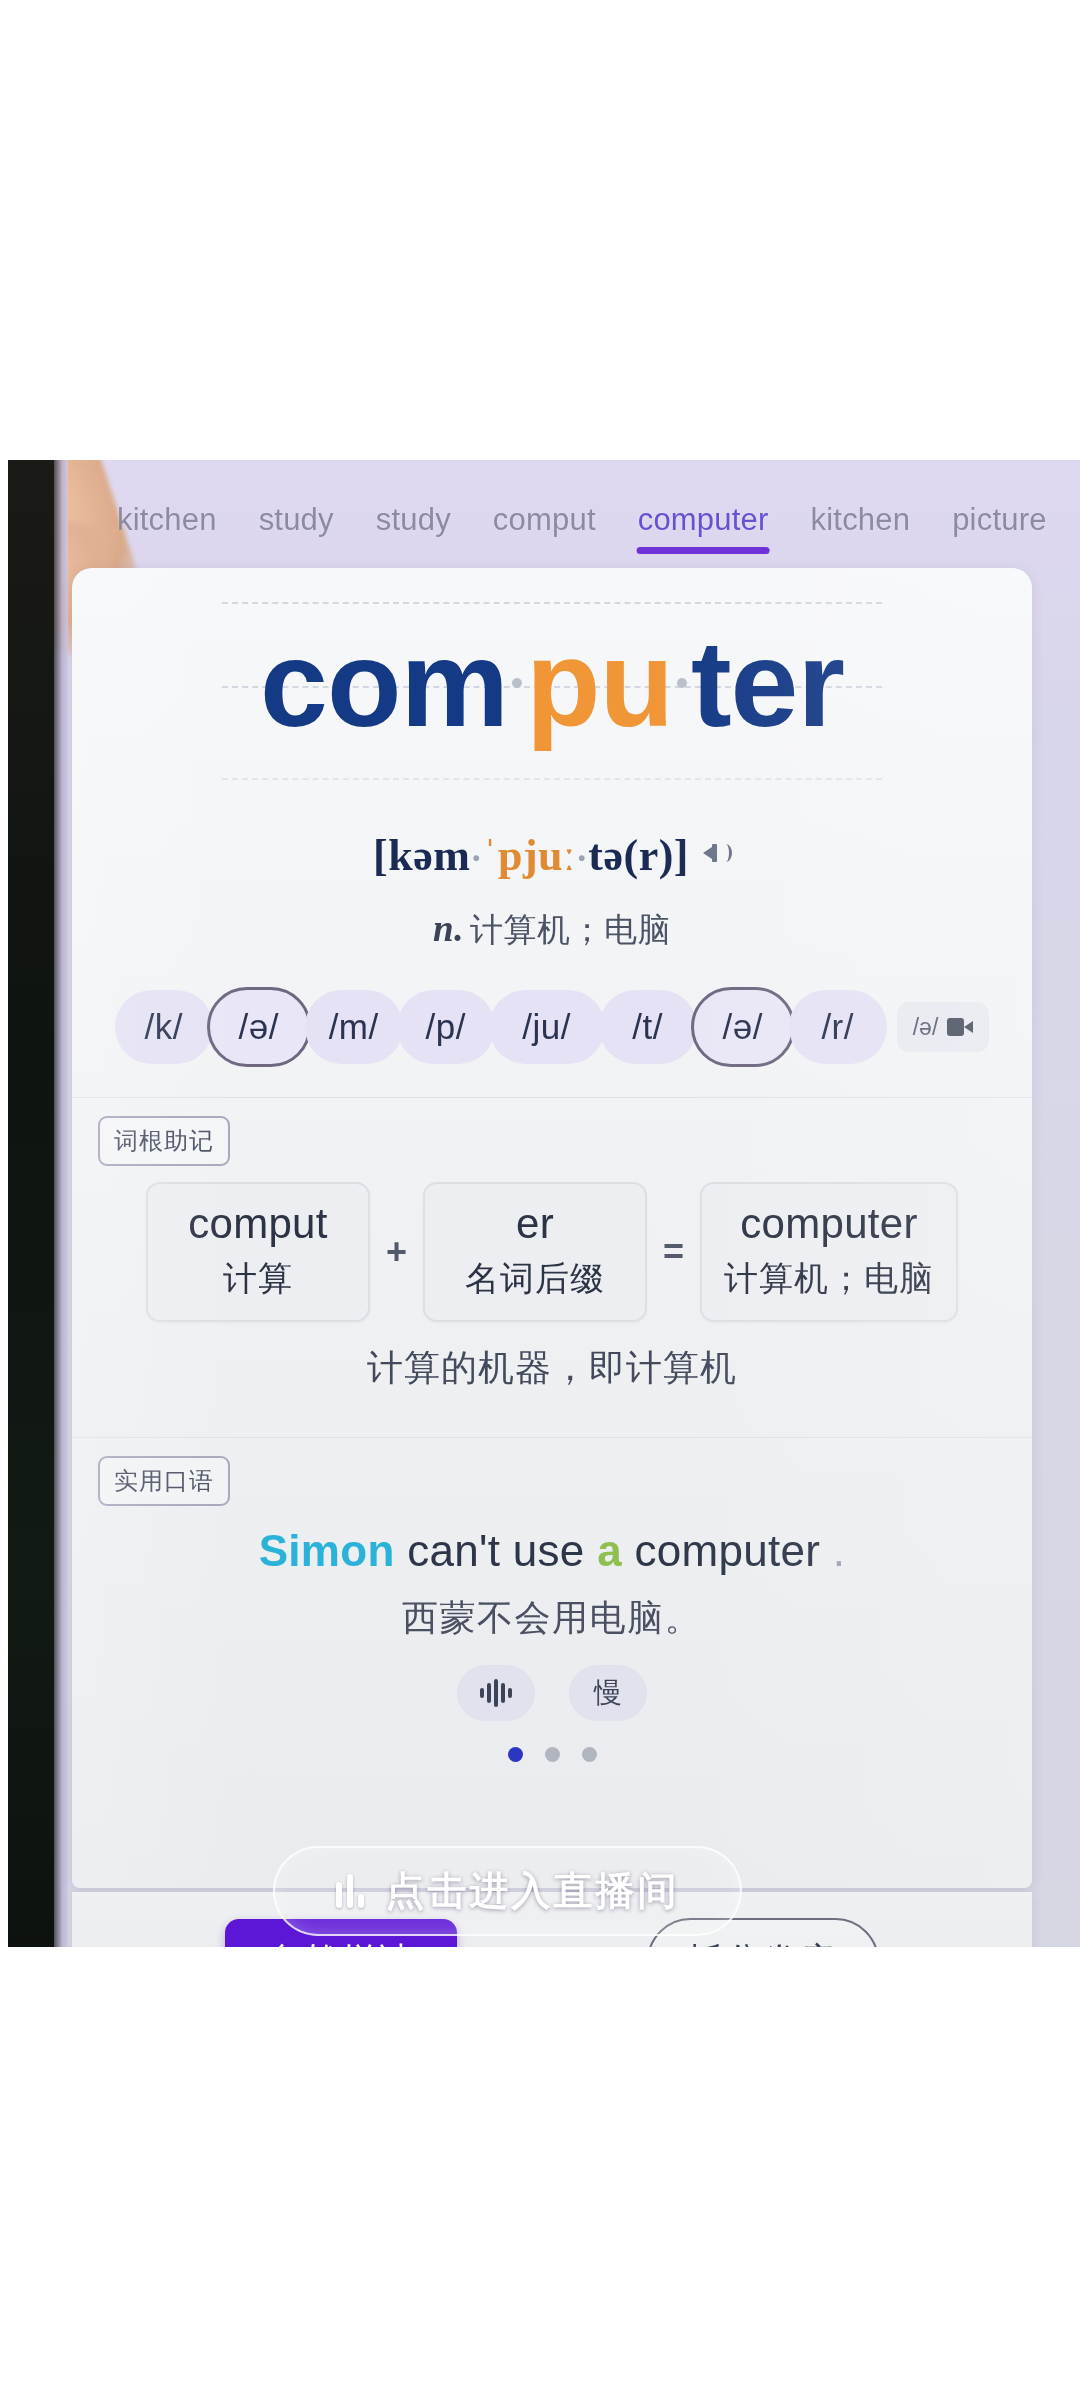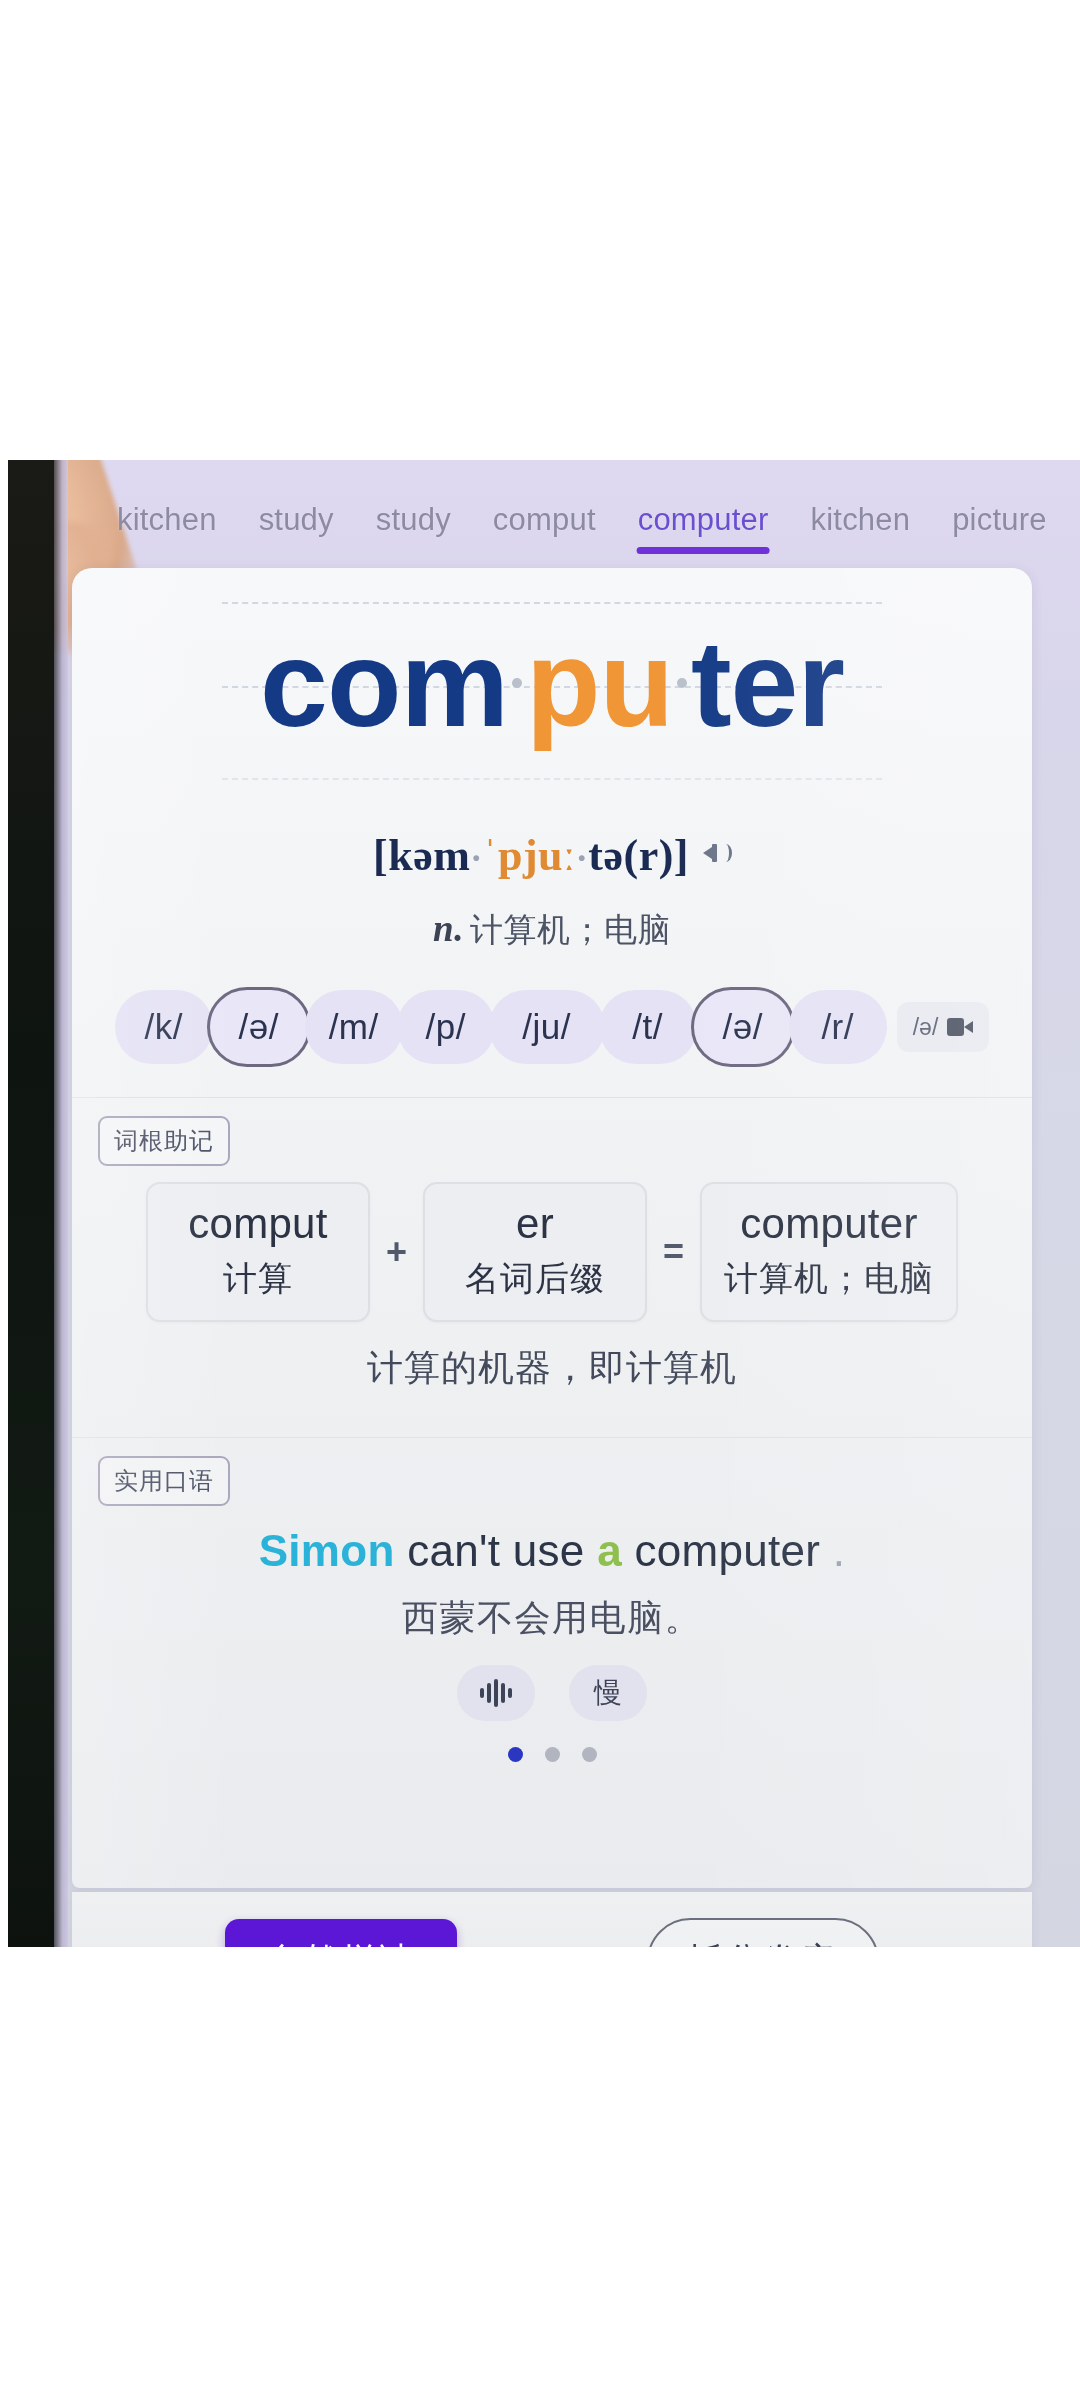--- a/index.html
+++ b/index.html
@@ -349,16 +349,24 @@
         <div class="dot"></div>
       </div>
 
     </div>
 
     <div class="actions">
       <div class="btn-primary">自然拼读</div>
       <div class="btn-outline">拆分发音</div>
     </div>
 
+    <div class="liveroom">
+      <span class="lrbars">
+          <em></em>
+          <em></em>
+          <em></em>
+        </span>
+      <span class="lbl">点击进入直播间</span>
+    </div>
 
   </div>
 
 </div>
 
 </body></html>

